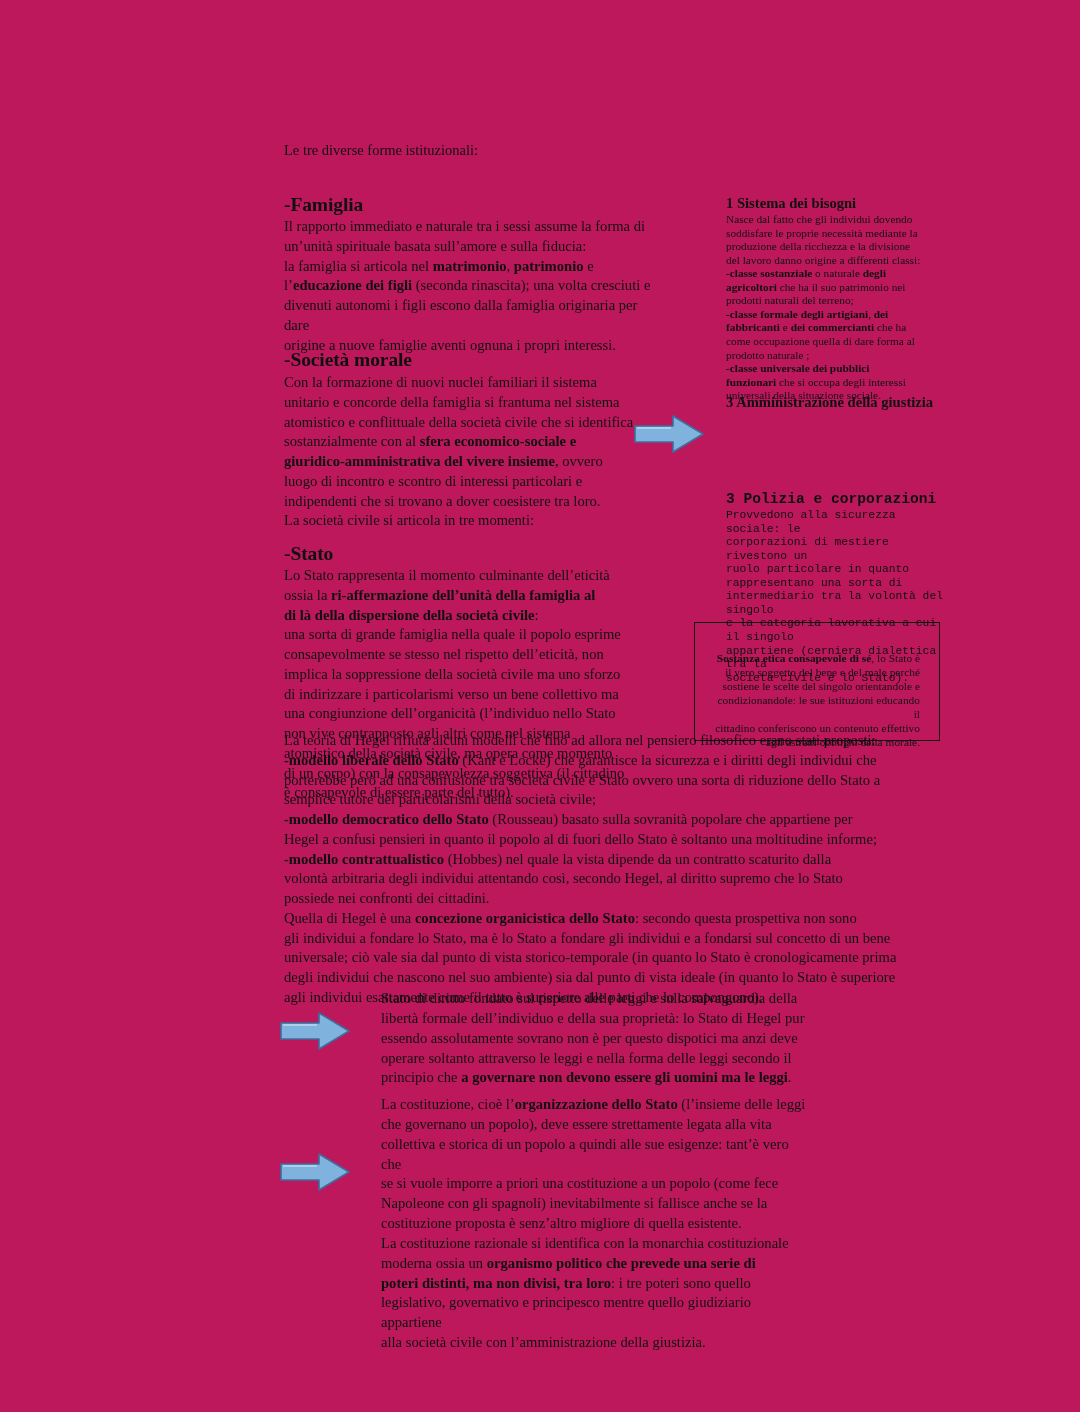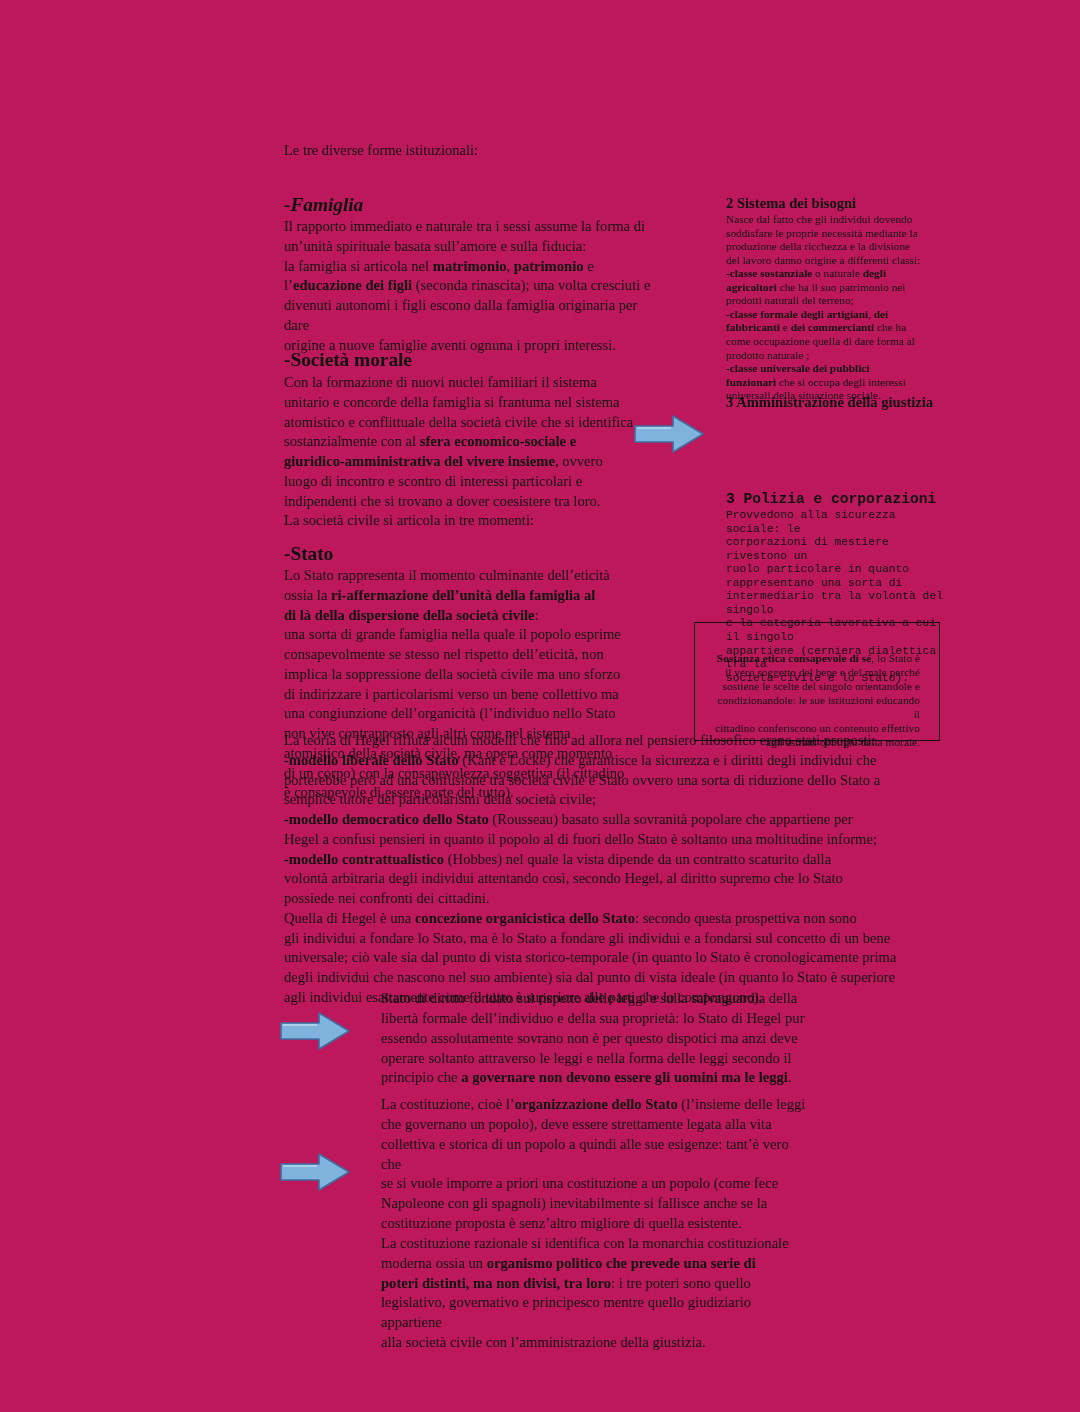--- a/index.html
+++ b/index.html
@@ -98,31 +98,31 @@
   
   .arrow { display: block; }
 </style>
 </head>
 <body>
 
 <div id="page">
 
   <div class="abs intro">Le tre diverse forme istituzionali:</div>
 
-  <div class="abs sec-head" style="left:284px; top:194px;font-style:italic;">-Famiglia</div>
+  <div class="abs sec-head" style="left:284px; top:194px;">-Famiglia</div>
   <div class="abs body-col" style="left:284px; top:217px;">Il rapporto immediato e naturale tra i sessi assume la forma di<br>un’unità spirituale basata sull’amore e sulla fiducia:<br>la famiglia si articola nel <b>matrimonio</b>, <b>patrimonio</b> e<br>l’<b>educazione dei figli</b> (seconda rinascita); una volta cresciuti e<br>divenuti autonomi i figli escono dalla famiglia originaria per dare<br>origine a nuove famiglie aventi ognuna i propri interessi.</div>
 
   <div class="abs sec-head" style="left:284px; top:349px;">-Società morale</div>
   <div class="abs body-col" style="left:284px; top:373px;">Con la formazione di nuovi nuclei familiari il sistema<br>unitario e concorde della famiglia si frantuma nel sistema<br>atomistico e conflittuale della società civile che si identifica<br>sostanzialmente con al <b>sfera economico-sociale e</b><br><b>giuridico-amministrativa del vivere insieme</b>, ovvero<br>luogo di incontro e scontro di interessi particolari e<br>indipendenti che si trovano a dover coesistere tra loro.<br>La società civile si articola in tre momenti:</div>
 
   <div class="abs sec-head" style="left:284px; top:543px;">-Stato</div>
   <div class="abs body-col" style="left:284px; top:566px;">Lo Stato rappresenta il momento culminante dell’eticità<br>ossia la <b>ri-affermazione dell’unità della famiglia al</b><br><b>di là della dispersione della società civile</b>:<br>una sorta di grande famiglia nella quale il popolo esprime<br>consapevolmente se stesso nel rispetto dell’eticità, non<br>implica la soppressione della società civile ma uno sforzo<br>di indirizzare i particolarismi verso un bene collettivo ma<br>una congiunzione dell’organicità (l’individuo nello Stato<br>non vive contrapposto agli altri come nel sistema<br>atomistico della società civile, ma opera come momento<br>di un corpo) con la consapevolezza soggettiva (il cittadino<br>è consapevole di essere parte del tutto).</div>
 
   <div class="abs right-col" style="left:726px; top:195px;">
-    <div class="right-head">2 Sistema dei bisogni</div>
+    <div class="right-head">1 Sistema dei bisogni</div>
     <div>Nasce dal fatto che gli individui dovendo<br>soddisfare le proprie necessità mediante la<br>produzione della ricchezza e la divisione<br>del lavoro danno origine a differenti classi:<br><b>-classe sostanziale</b> o naturale <b>degli</b><br><b>agricoltori</b> che ha il suo patrimonio nei<br>prodotti naturali del terreno;<br><b>-classe formale degli artigiani</b>, <b>dei</b><br><b>fabbricanti</b> e <b>dei commercianti</b> che ha<br>come occupazione quella di dare forma al<br>prodotto naturale ;<br><b>-classe universale dei pubblici</b><br><b>funzionari</b> che si occupa degli interessi<br>universali della situazione sociale.</div>
   </div>
 
   <div class="abs right-col" style="left:726px; top:394px;">
     <div class="right-head">3 Amministrazione della giustizia</div>
   </div>
 
   <div class="abs right-col" style="left:726px; top:491px;font-family:Liberation Mono, monospace;">
     <div class="right-head">3 Polizia e corporazioni</div>
     <div>Provvedono alla sicurezza sociale: le<br>corporazioni di mestiere rivestono un<br>ruolo particolare in quanto<br>rappresentano una sorta di<br>intermediario tra la volontà del singolo<br>e la categoria lavorativa a cui il singolo<br>appartiene (cerniera dialettica tra la<br>società civile e lo Stato).</div>

